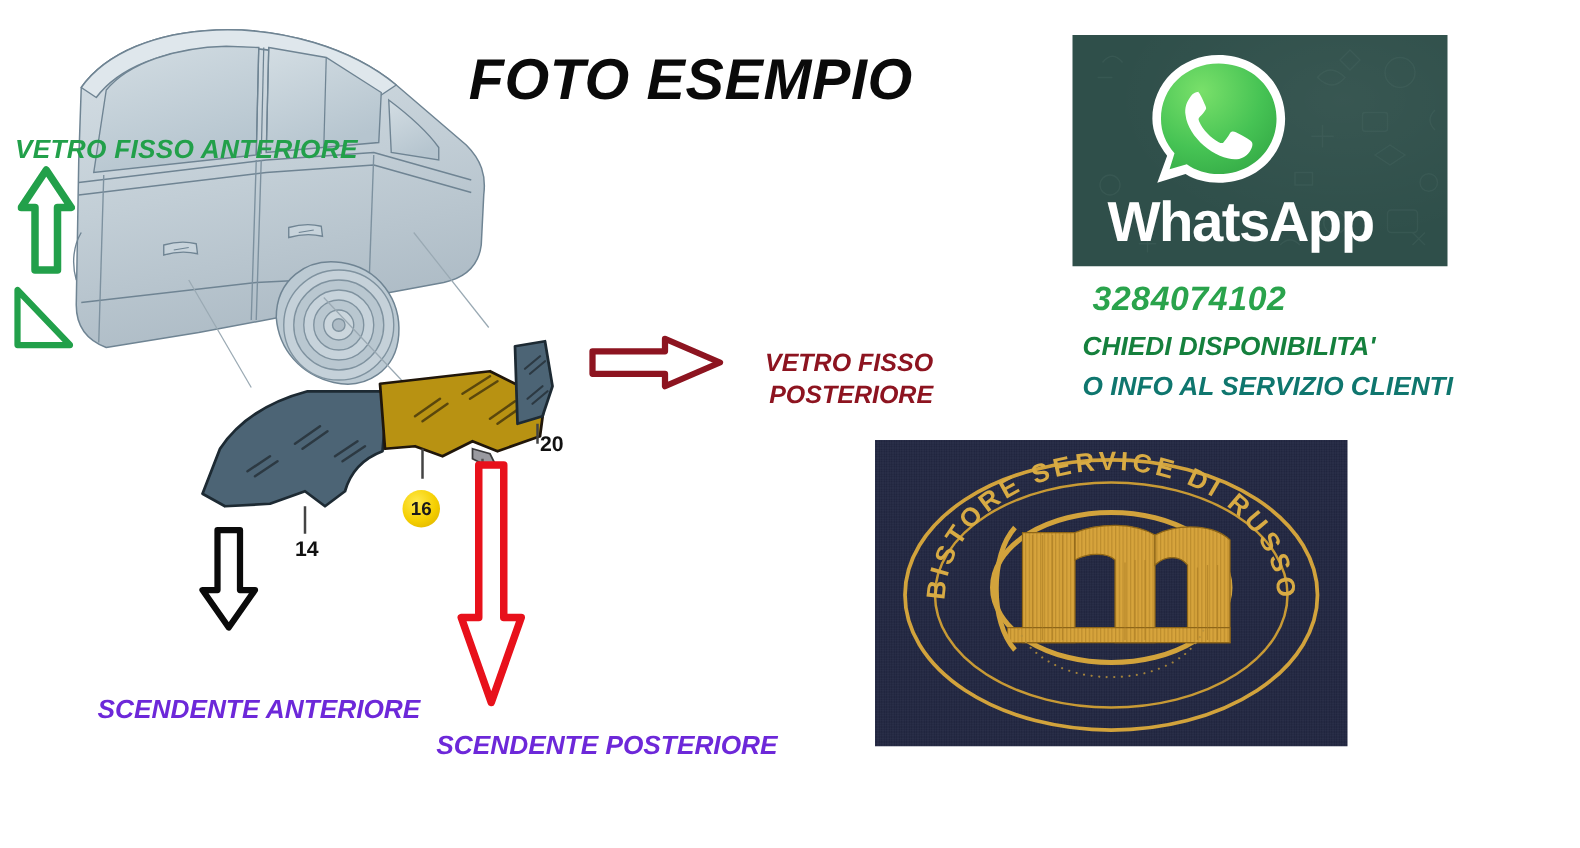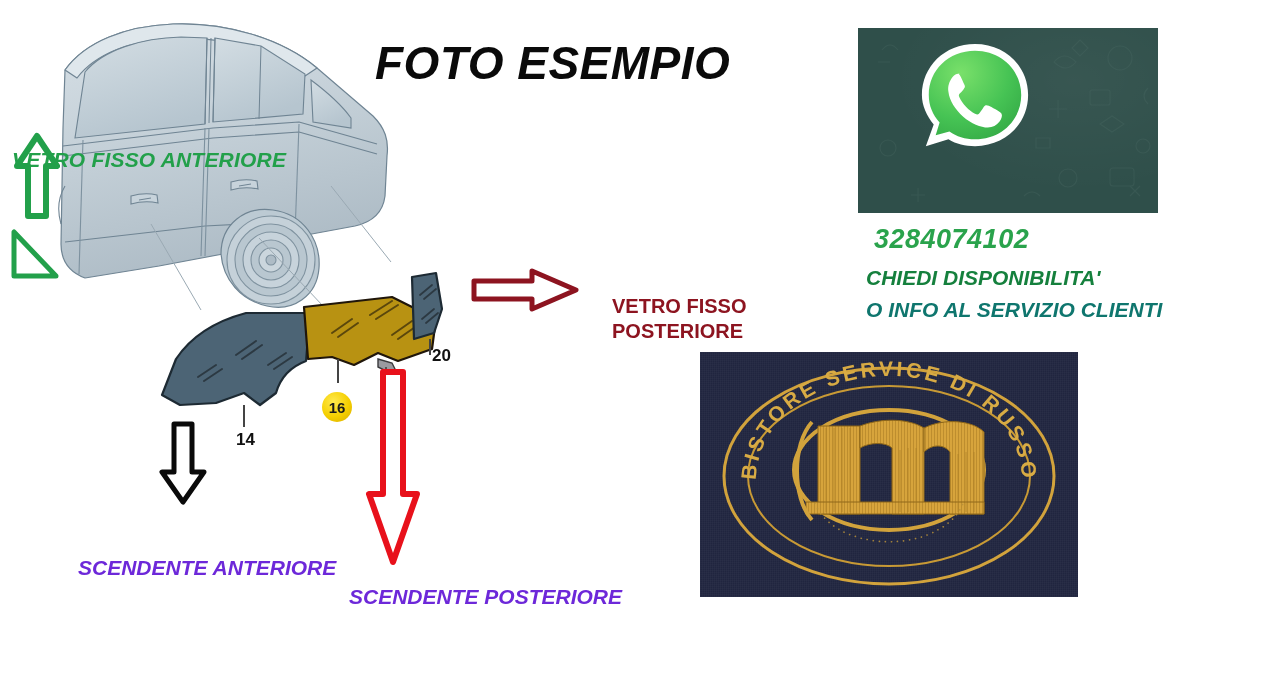--- a/index.html
+++ b/index.html
@@ -39,29 +39,30 @@
 
   
   #label-vetro-fisso-anteriore {
     left: 12px; top: 108px;
     font-size: 21px;
     font-weight: bold;
     font-style: italic;
     color: #22a04a;
     white-space: nowrap;
     letter-spacing: 0.2px;
-    margin-top: 40px;
   }
   #label-vetro-fisso-posteriore {
-    left: 612px; top: 294px;
+    left: 612px; top: 279px;
     font-size: 20px;
     font-weight: bold;
+    font-style: italic;
     color: #8d1420;
     line-height: 25px;
     white-space: nowrap;
+    text-align: right;
   }
   #label-scendente-anteriore {
     left: 78px; top: 508px;
     font-size: 21px;
     font-weight: bold;
     font-style: italic;
     color: #6d28d9;
     white-space: nowrap;
     margin-top: 48px;
   }
@@ -388,20 +389,21 @@
              C17,78 13,69 13,58 C13,33 33,13 60,13 Z" fill="url(#wag)"></path>
     <path d="M45,36 c-3,0 -6,1 -8,4 c-3,4 -5,9 -4,15 c1,9 7,18 15,25
              c8,7 18,11 25,11 c5,0 9,-2 12,-6 c2,-3 3,-6 2,-8
              c-1,-2 -11,-7 -13,-8 c-2,-1 -4,-1 -5,1
              c-1,2 -4,6 -5,7 c-1,1 -2,1 -4,0
              c-6,-3 -13,-10 -16,-17 c-1,-2 0,-3 1,-4
              c1,-1 3,-3 4,-5 c1,-1 1,-2 0,-4
              c-1,-2 -4,-10 -6,-11 Z" fill="#ffffff"></path>
   </svg>
 
+  <div id="whatsapp-wordmark">WhatsApp</div>
 </div>
 
 <div class="abs" id="phone-number">3284074102</div>
 <div class="abs" id="contact-line-1">CHIEDI DISPONIBILITA'</div>
 <div class="abs" id="contact-line-2">O INFO AL SERVIZIO CLIENTI</div>
 
 <div class="abs" id="company-logo">
   <svg width="378" height="245" viewBox="0 0 378 245">
     <defs>
       <path id="arcTop" d="M 56,128 A 133,104 0 0 1 322,128"></path>

